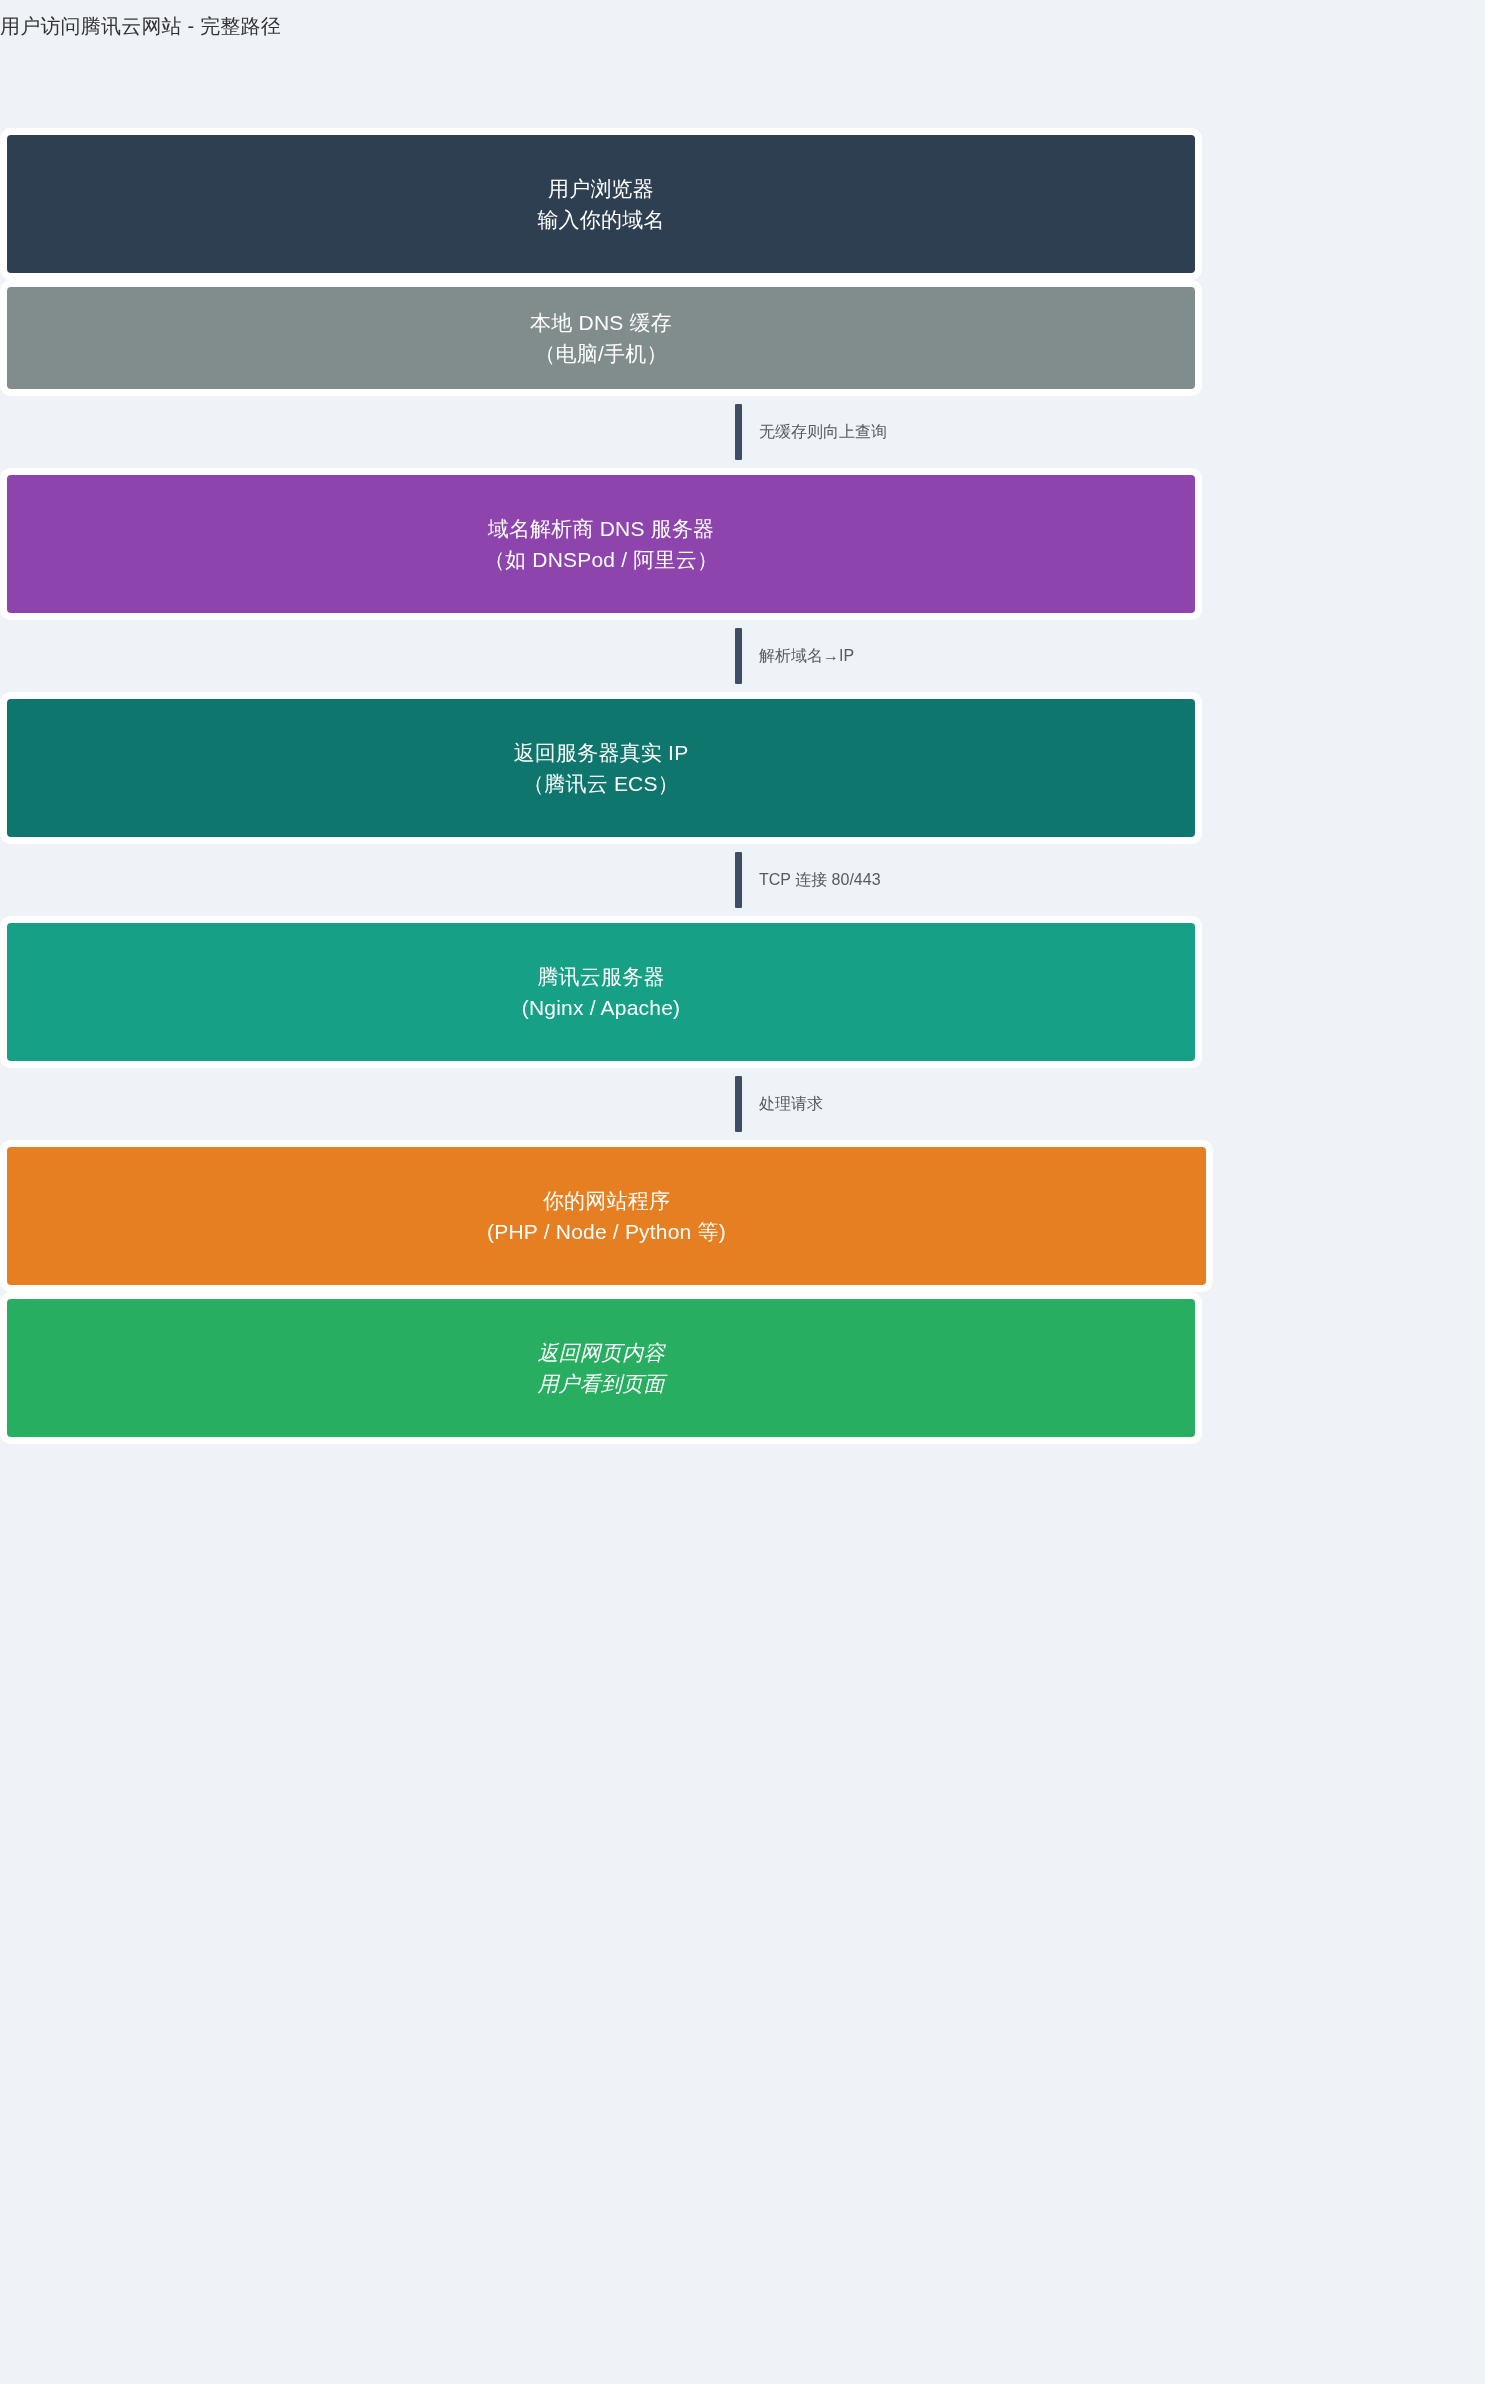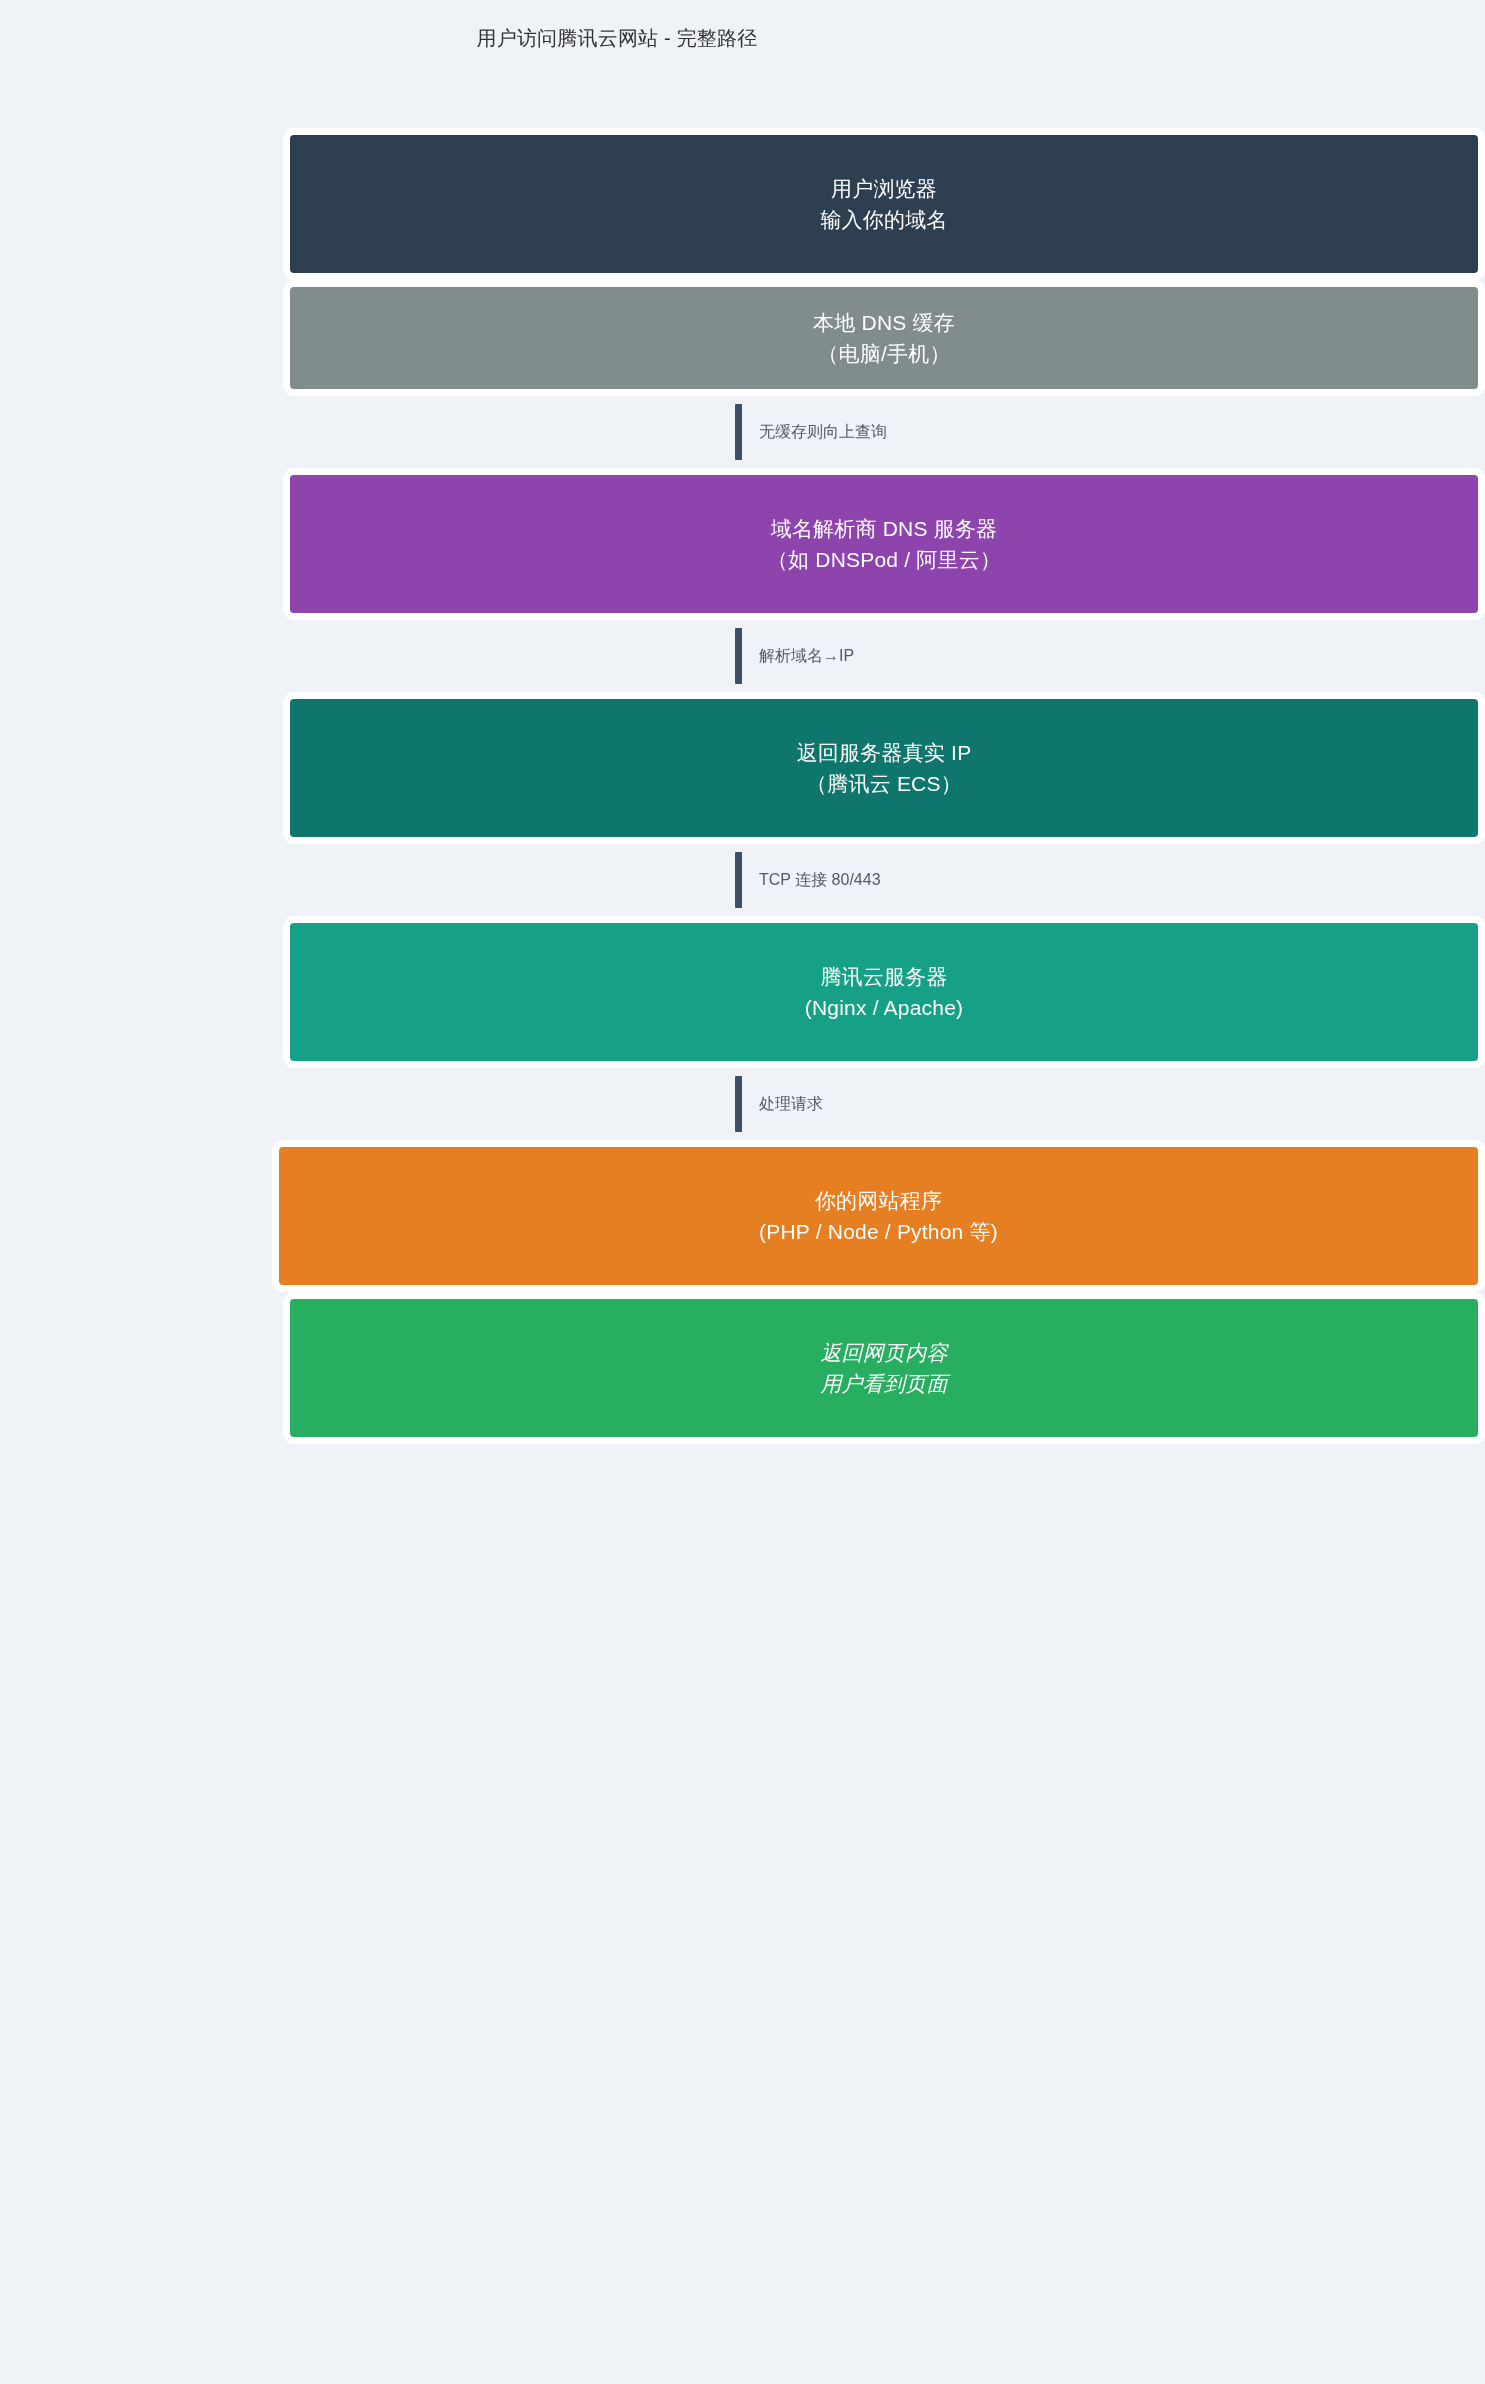--- a/index.html
+++ b/index.html
@@ -16,40 +16,40 @@
 
   .diagram-root {
     position: relative;
     width: 1485px;
     height: 2384px;
     box-sizing: border-box;
   }
 
   .diagram-title {
     position: absolute;
-    top: 24px;
+    top: 12px;
     left: 0;
     width: 1234px;
-    text-align: center;
+    text-align: left;
     font-size: 20px;
     color: #333333;
     letter-spacing: 0.2px;
     line-height: 28px;
   }
 
   .flow {
     position: absolute;
     top: 128px;
     left: 0;
     width: 1485px;
   }
 
   .node-wrap {
     display: flex;
-    justify-content: flex-end;
+    justify-content: flex-start;
   }
 
   .node {
     position: relative;
     box-sizing: border-box;
     width: 1202px;
     border-radius: 11px;
     border: 7px solid #ffffff;
     display: flex;
     align-items: center;

